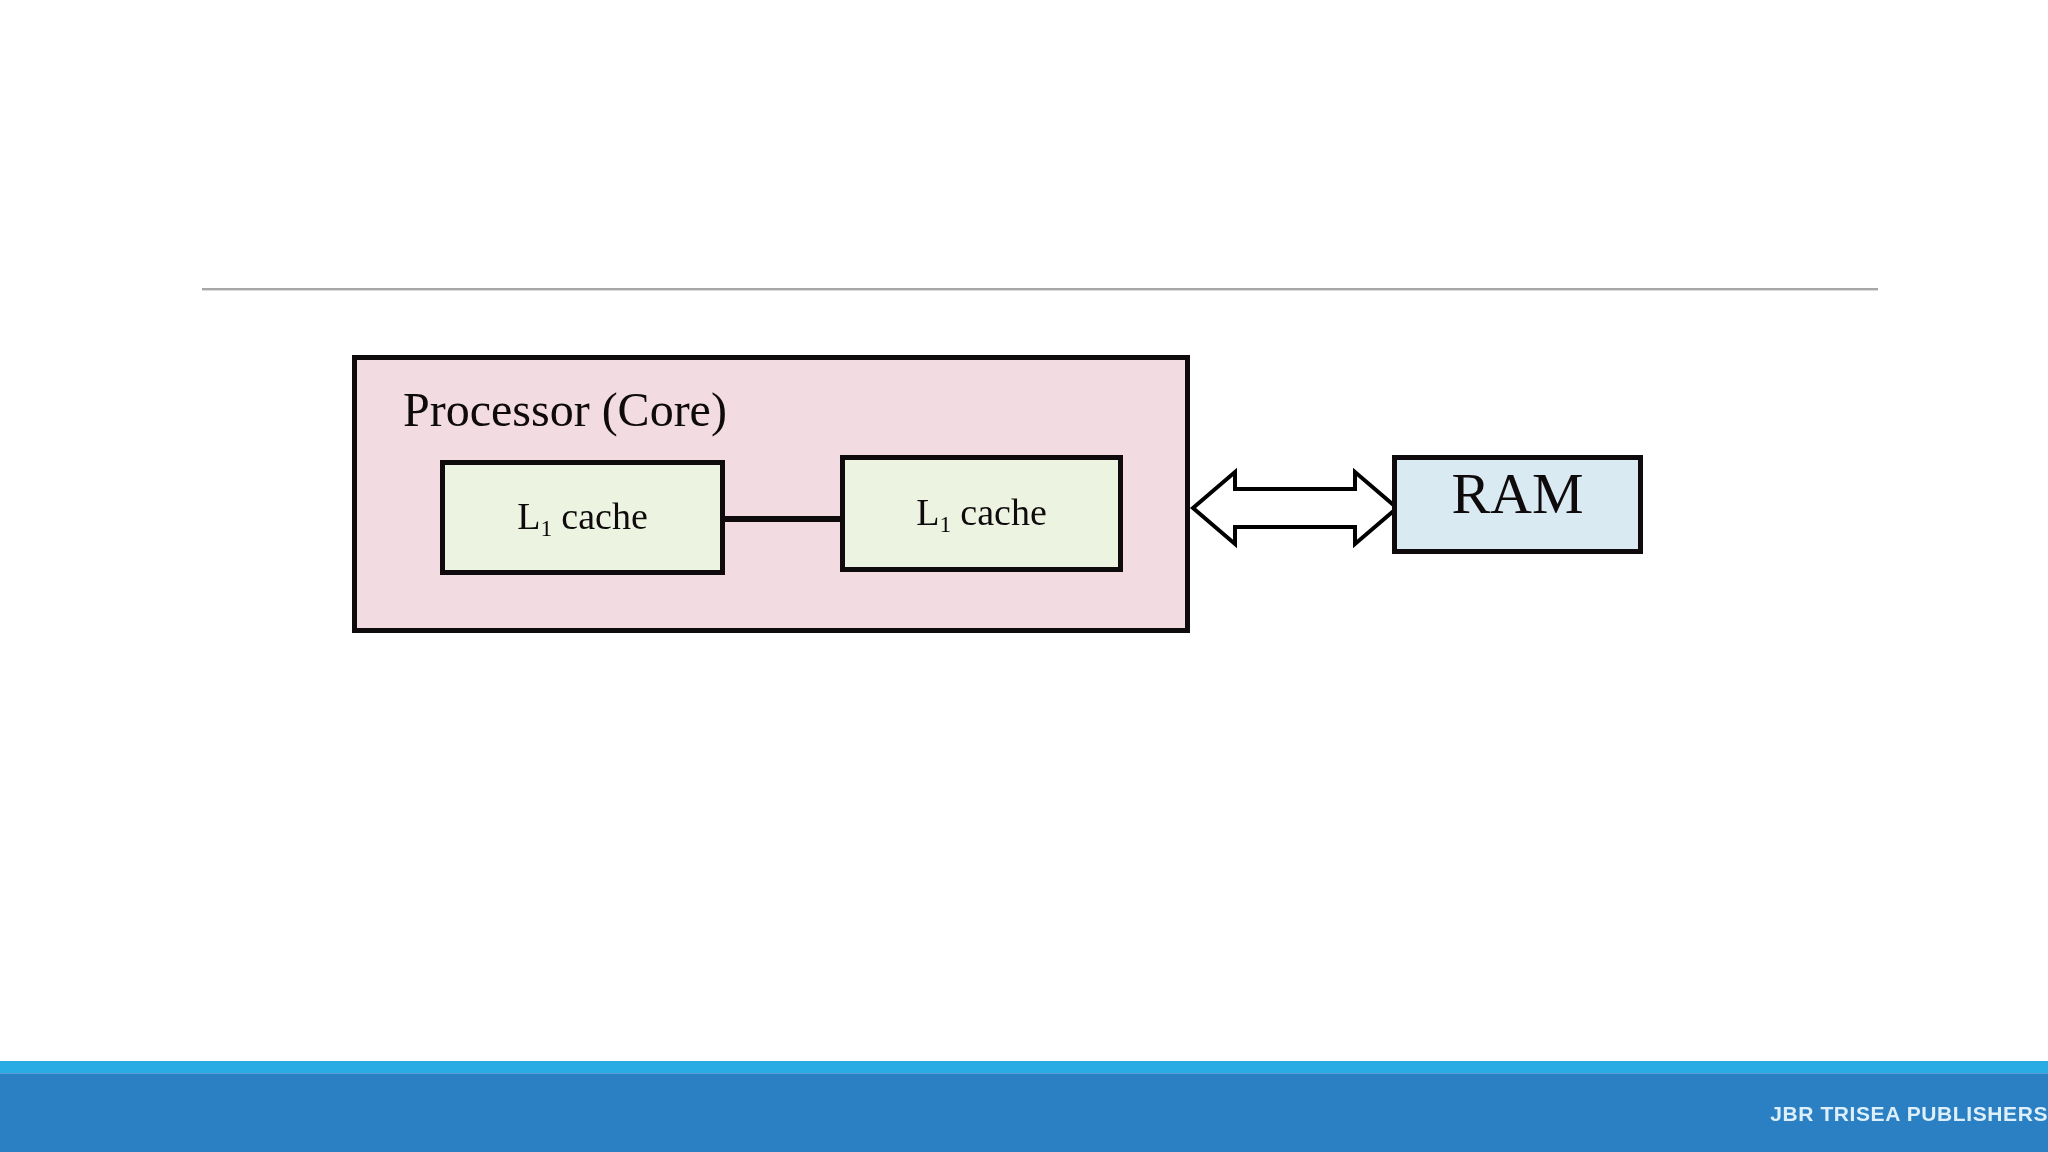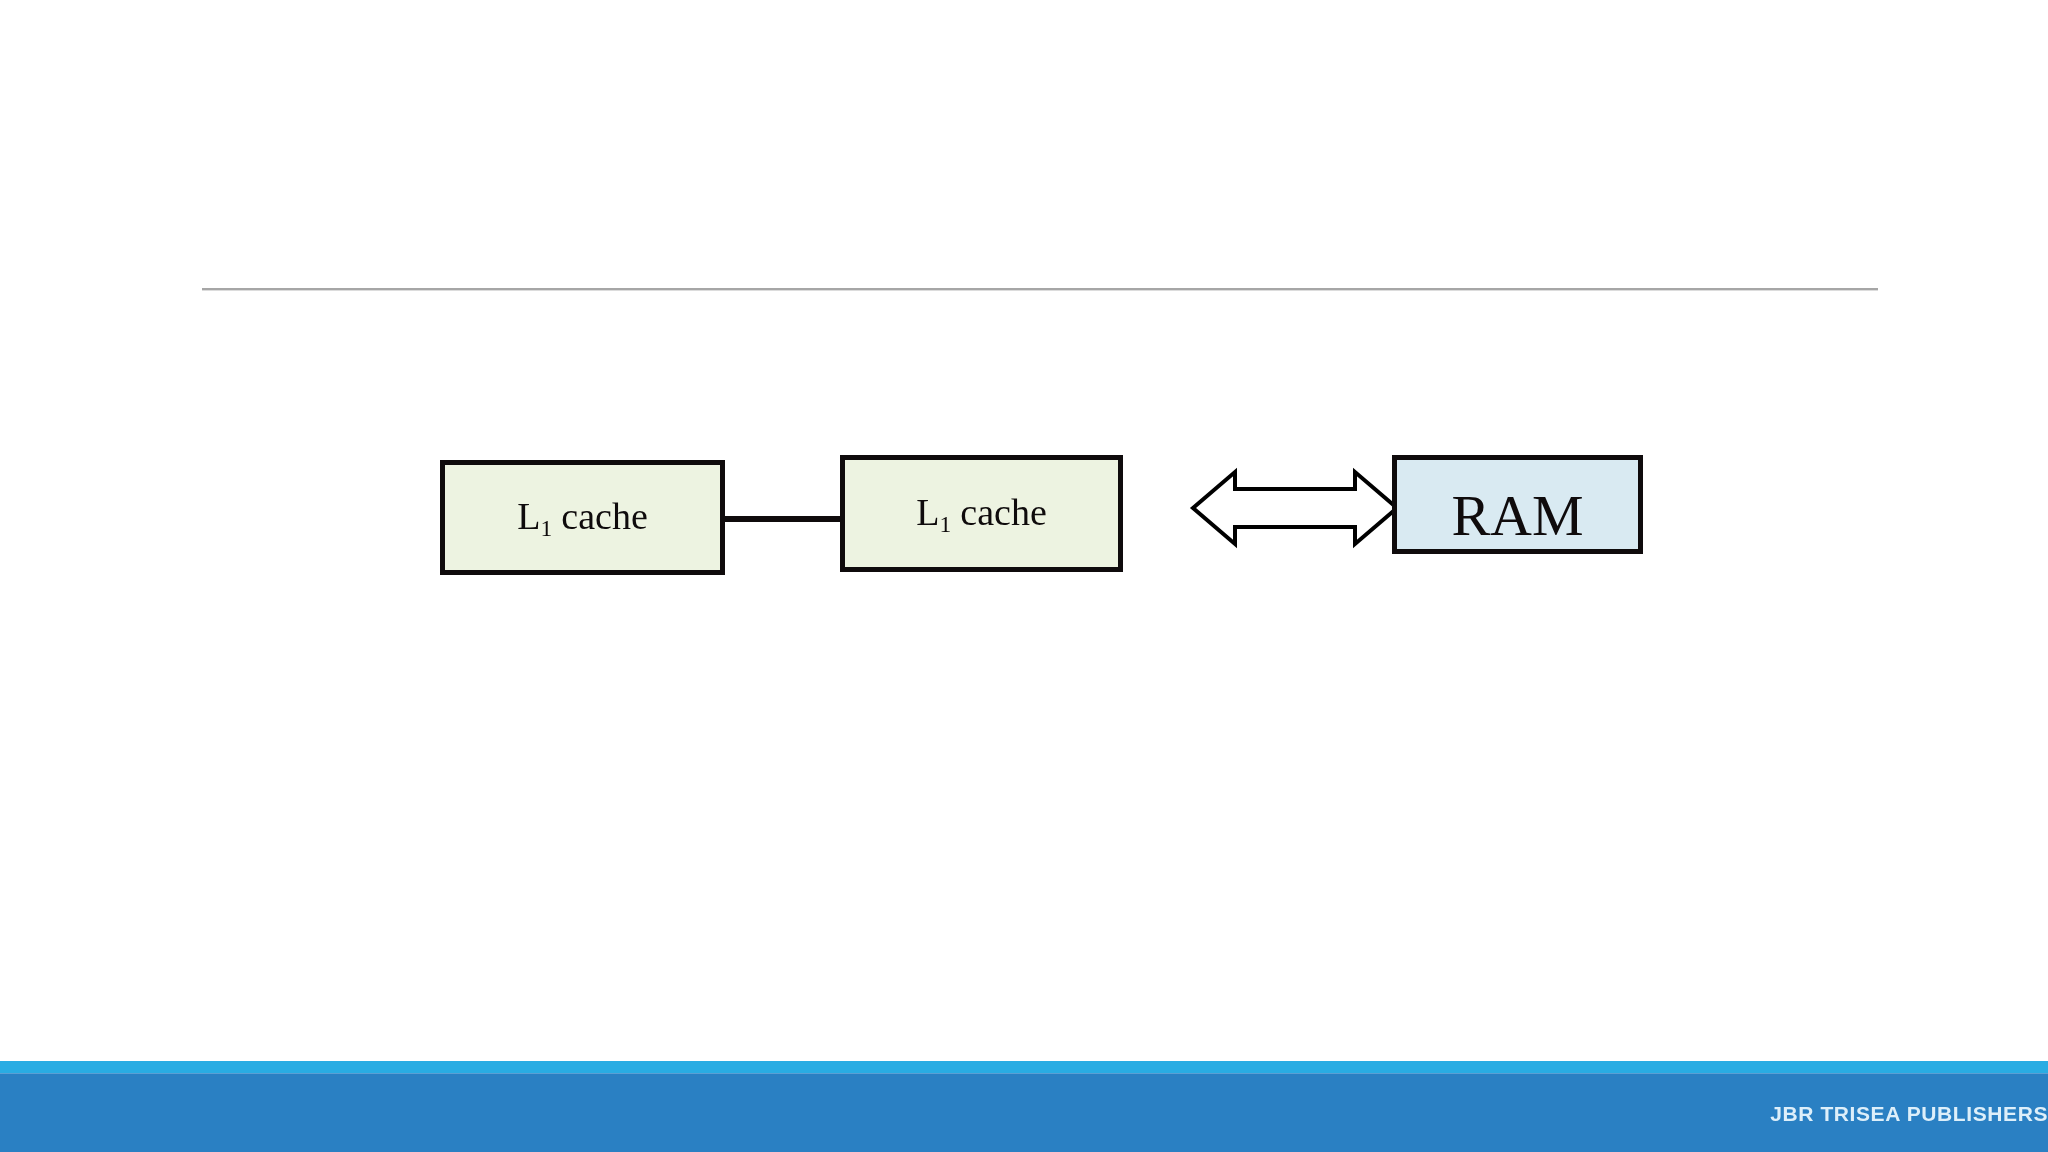--- a/index.html
+++ b/index.html
@@ -92,21 +92,21 @@
   .ram-box {
     position: absolute;
     left: 1392px;
     top: 455px;
     width: 251px;
     height: 99px;
     box-sizing: border-box;
     border: 5px solid #0f0b0c;
     background: #d9eaf2;
     display: flex;
-    align-items: flex-end;
+    align-items: flex-start;
     justify-content: center;
     font-size: 58px;
   }
 
   
   .footer-strip {
     position: absolute;
     left: 0;
     top: 1061px;
     width: 100%;
@@ -131,20 +131,23 @@
     color: #ddeffa;
   }
 </style>
 </head>
 <body>
 
 <div class="slide">
 
   <div class="divider"></div>
 
+  <div class="processor-box">
+    <div class="processor-title">Processor (Core)</div>
+  </div>
 
   <div class="cache-box left">
     <span><span>L</span><span class="sub">1</span><span class="cache-rest">cache</span></span>
   </div>
 
   <div class="cache-connector"></div>
 
   <div class="cache-box right">
     <span><span>L</span><span class="sub">1</span><span class="cache-rest">cache</span></span>
   </div>

